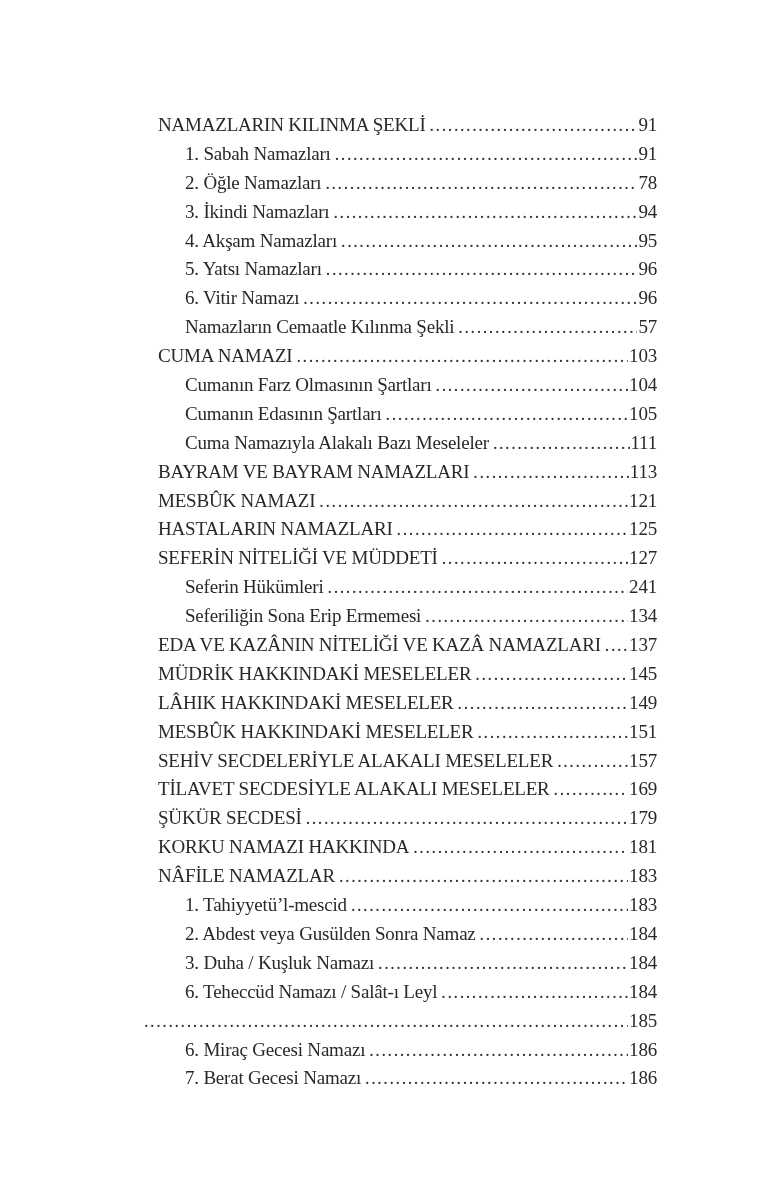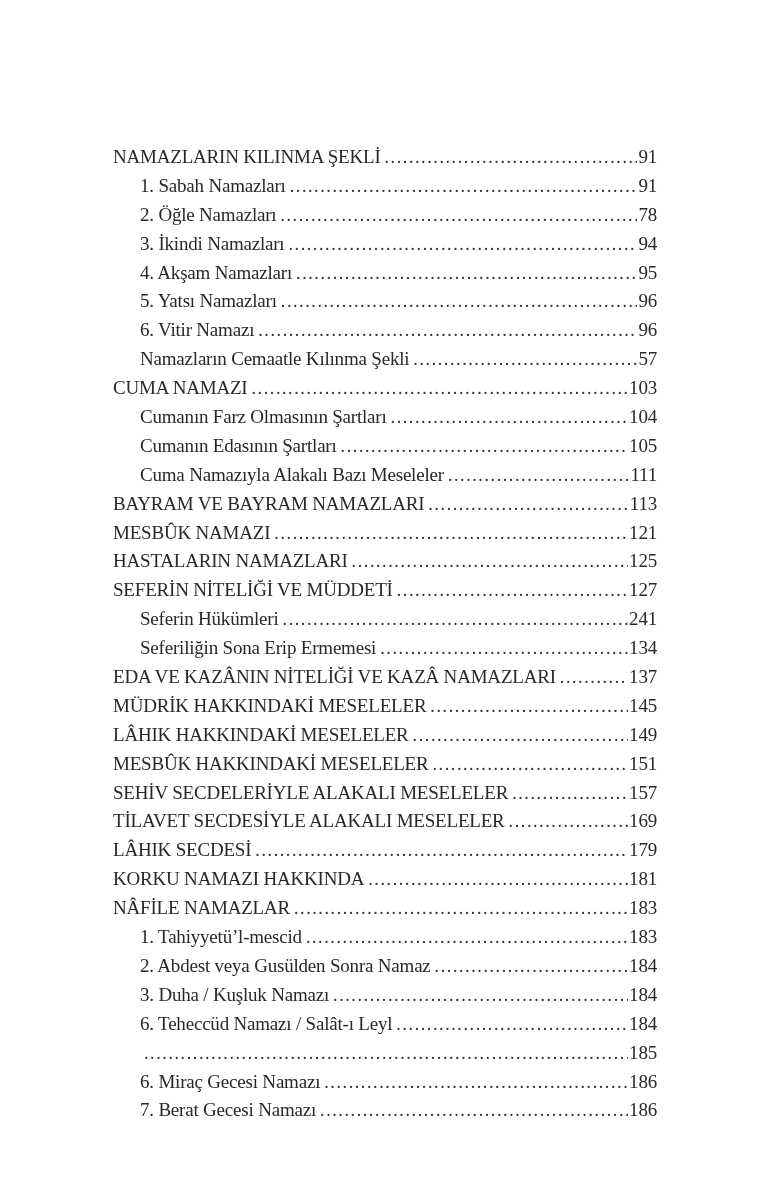--- a/index.html
+++ b/index.html
@@ -29,39 +29,39 @@
     font-size: 19px;
     color: #282828;
     letter-spacing: -0.2px;
   }
   .row.lvl1 {
     padding-left: 27px;
   }
   .label {
     white-space: nowrap;
     flex: 0 0 auto;
+    margin-left: 45px;
   }
   .leader {
     flex: 1 1 auto;
     min-width: 6px;
     overflow: hidden;
     white-space: nowrap;
     margin: 0 1px 0 4px;
     color: #333333;
     letter-spacing: 1.6px;
     font-size: 18px;
   }
   .leader::after {
     content: "......................................................................................................................................................................";
   }
   .pagenum {
     white-space: nowrap;
     flex: 0 0 auto;
     text-align: right;
-    margin-top: 32px;
   }
 </style>
 </head>
 <body>
 
 <div class="page">
   <div class="toc" id="toc-list">
       <div class="row lvl0">
         <span class="label">NAMAZLARIN KILINMA ŞEKLİ</span>
         <span class="leader"></span>
@@ -176,21 +176,21 @@
         <span class="label">SEHİV SECDELERİYLE ALAKALI MESELELER</span>
         <span class="leader"></span>
         <span class="pagenum">157</span>
       </div>
       <div class="row lvl0">
         <span class="label">TİLAVET SECDESİYLE ALAKALI MESELELER</span>
         <span class="leader"></span>
         <span class="pagenum">169</span>
       </div>
       <div class="row lvl0">
-        <span class="label">LÂHIK SECDESİ</span>
+        <span class="label">ŞÜKÜR SECDESİ</span>
         <span class="leader"></span>
         <span class="pagenum">179</span>
       </div>
       <div class="row lvl0">
         <span class="label">KORKU NAMAZI HAKKINDA</span>
         <span class="leader"></span>
         <span class="pagenum">181</span>
       </div>
       <div class="row lvl0">
         <span class="label">NÂFİLE NAMAZLAR</span>

